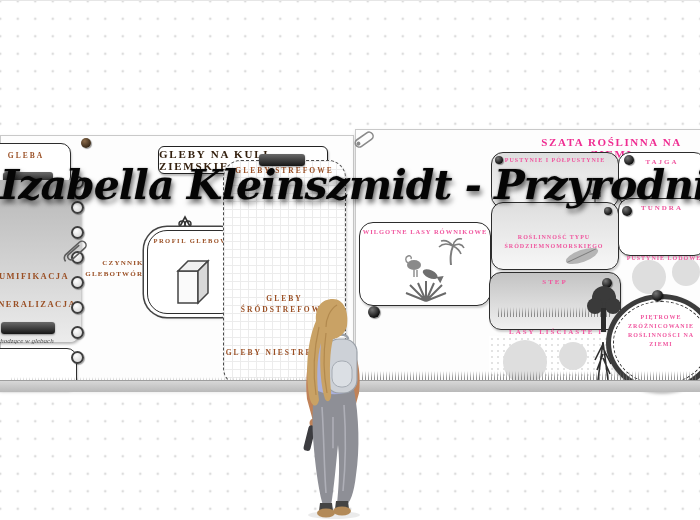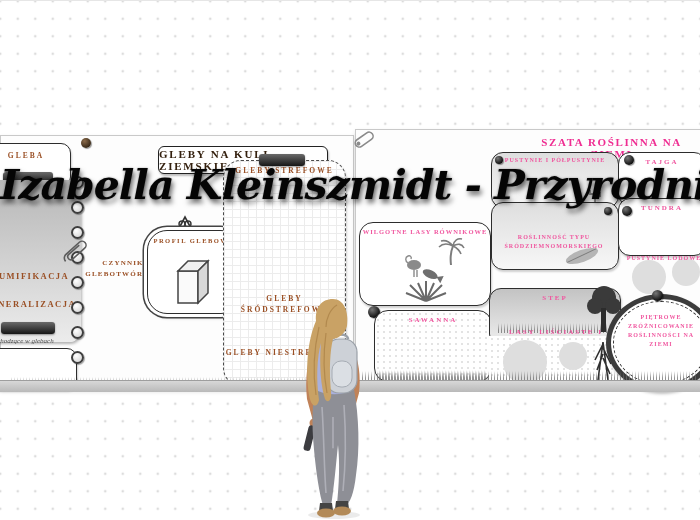--- a/index.html
+++ b/index.html
@@ -123,43 +123,39 @@
       <svg style="position:absolute;left:60px;top:46px;transform:rotate(25deg);" width="24" height="12">
         <ellipse cx="10" cy="6" rx="8" ry="4" fill="#6f6f6f"></ellipse>
         <path d="M17,6 L23,2 L23,10 Z" fill="#6f6f6f"></path>
       </svg>
       <svg style="position:absolute;left:40px;top:56px;" width="52" height="24">
         <path d="M26,22 L10,6 M26,22 L18,4 M26,22 L26,2 M26,22 L34,4 M26,22 L42,6 M26,22 L6,14 M26,22 L46,14" stroke="#6a6a6a" stroke-width="2" fill="none"></path>
       </svg>
     </div>
 
     <div class="pin" style="left:12px;top:176px;width:12px;height:12px;"></div>
-    <div class="panel dot-bg" style="left:18px;top:180px;width:116px;height:70px;">
-      <div class="lbl pink" style="left:0;top:4px;width:100%;">SAWANNA</div>
-      <div class="grass" style="left:4px;bottom:1px;width:106px;"></div>
-    </div>
 
     <div class="panel gray-grad2" style="left:135px;top:22px;width:126px;height:54px;border-radius:12px;">
       <div class="lbl pink" style="left:0;top:3px;width:100%;font-size:6px;letter-spacing:1px;">PUSTYNIE I PÓŁPUSTYNIE</div>
       <svg style="position:absolute;left:96px;top:32px;" width="14" height="18">
         <path d="M7,17 L7,4 M7,9 L2,9 L2,5 M7,11 L12,11 L12,7" stroke="#8a8a8a" stroke-width="1.8" fill="none"></path>
       </svg>
     </div>
     <div class="pin" style="left:139px;top:26px;"></div>
 
     <div class="panel gray-grad2" style="left:135px;top:72px;width:126px;height:66px;border-radius:12px;">
       <div class="lbl pink" style="left:6px;top:30px;width:112px;font-size:6px;letter-spacing:1px;">ROŚLINNOŚĆ TYPU ŚRÓDZIEMNOMORSKIEGO</div>
       <svg style="position:absolute;left:70px;top:44px;transform:rotate(-20deg);" width="40" height="18">
         <ellipse cx="20" cy="9" rx="17" ry="6" fill="#b5b5b5"></ellipse>
         <path d="M4,10 L36,7" stroke="#7d7d7d" stroke-width="1"></path>
       </svg>
       <div class="pin" style="right:6px;top:4px;"></div>
     </div>
 
-    <div class="panel gray-grad" style="left:133px;top:142px;width:130px;height:56px;border-radius:12px;margin-top:16px;">
+    <div class="panel gray-grad" style="left:133px;top:142px;width:130px;height:56px;border-radius:12px;">
       <div class="lbl pink" style="left:0;top:4px;width:100%;">STEP</div>
       <div class="grass" style="left:8px;bottom:12px;width:112px;"></div>
       <div class="pin" style="right:8px;top:5px;width:10px;height:10px;"></div>
     </div>
 
     <div class="lbl pink" style="left:140px;top:197px;width:120px;">LASY LIŚCIASTE I MIESZANE</div>
     <div class="dot-bg" style="position:absolute;left:133px;top:206px;width:130px;height:46px;">
       <div class="circle" style="left:14px;top:4px;width:44px;height:44px;"></div>
       <div class="circle" style="left:70px;top:6px;width:28px;height:28px;"></div>
     </div>

